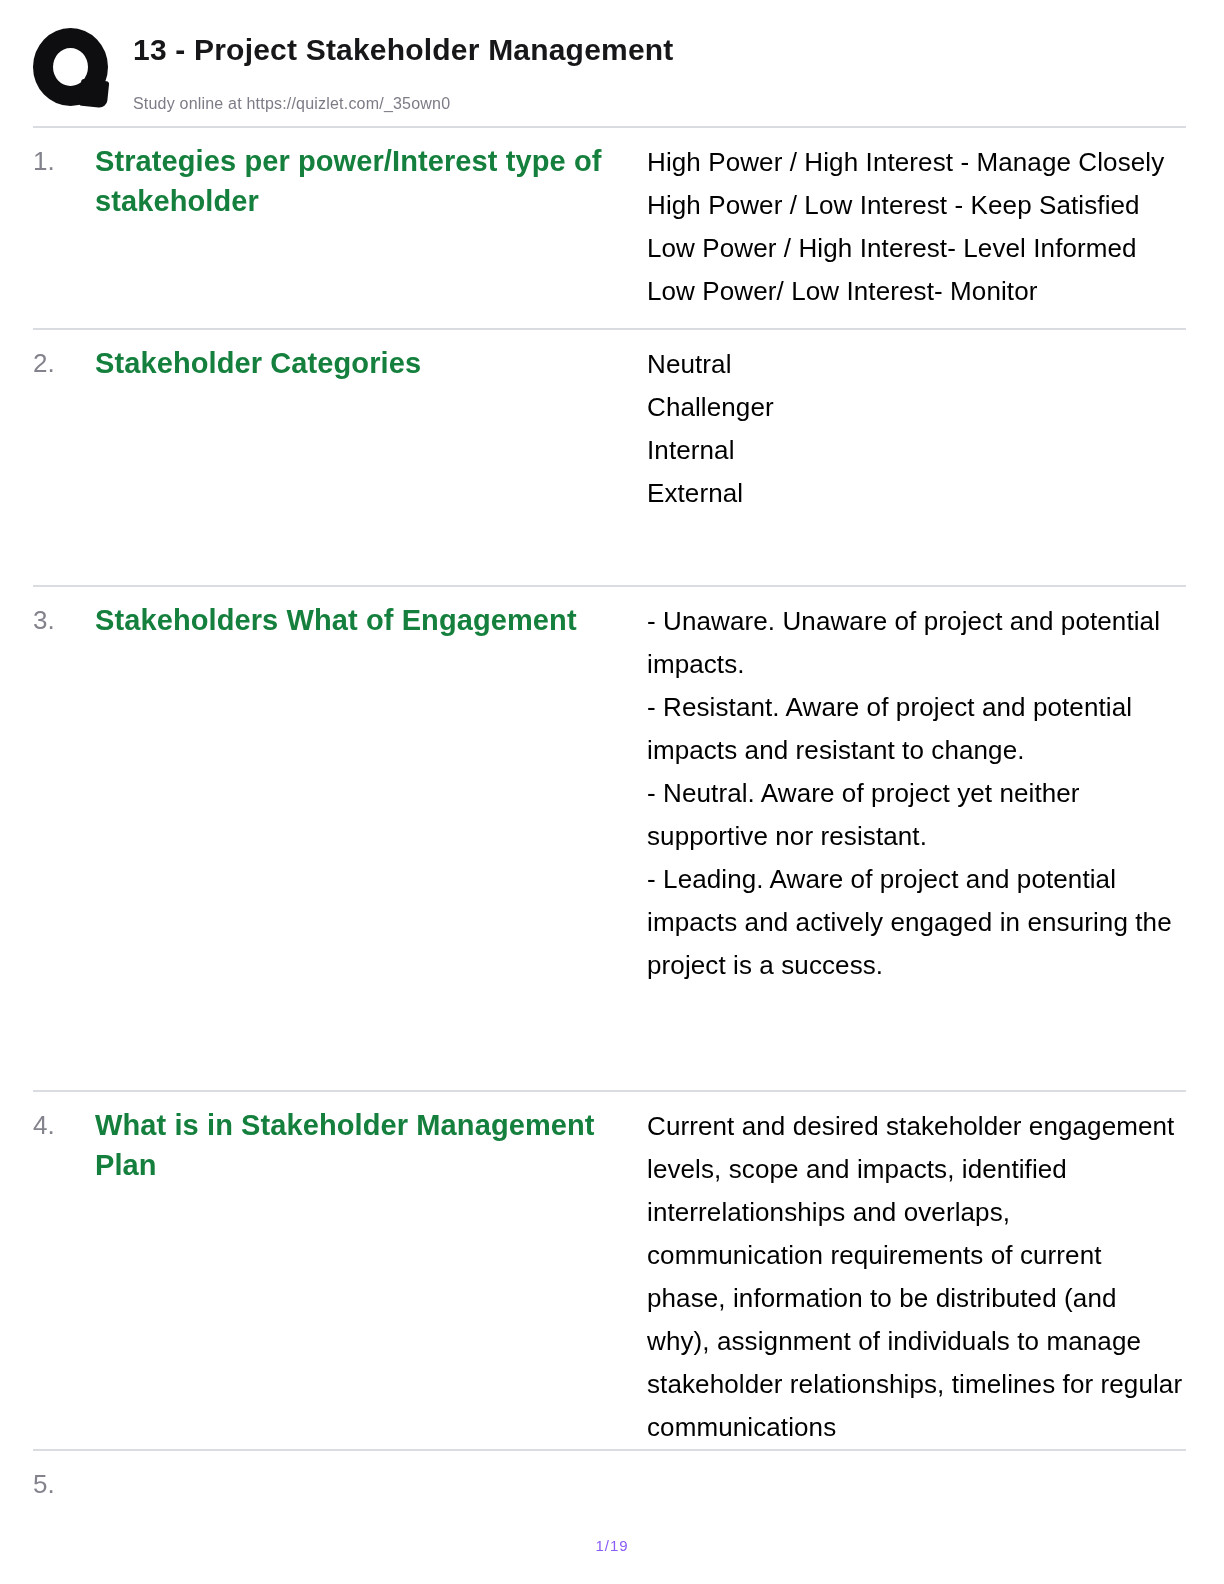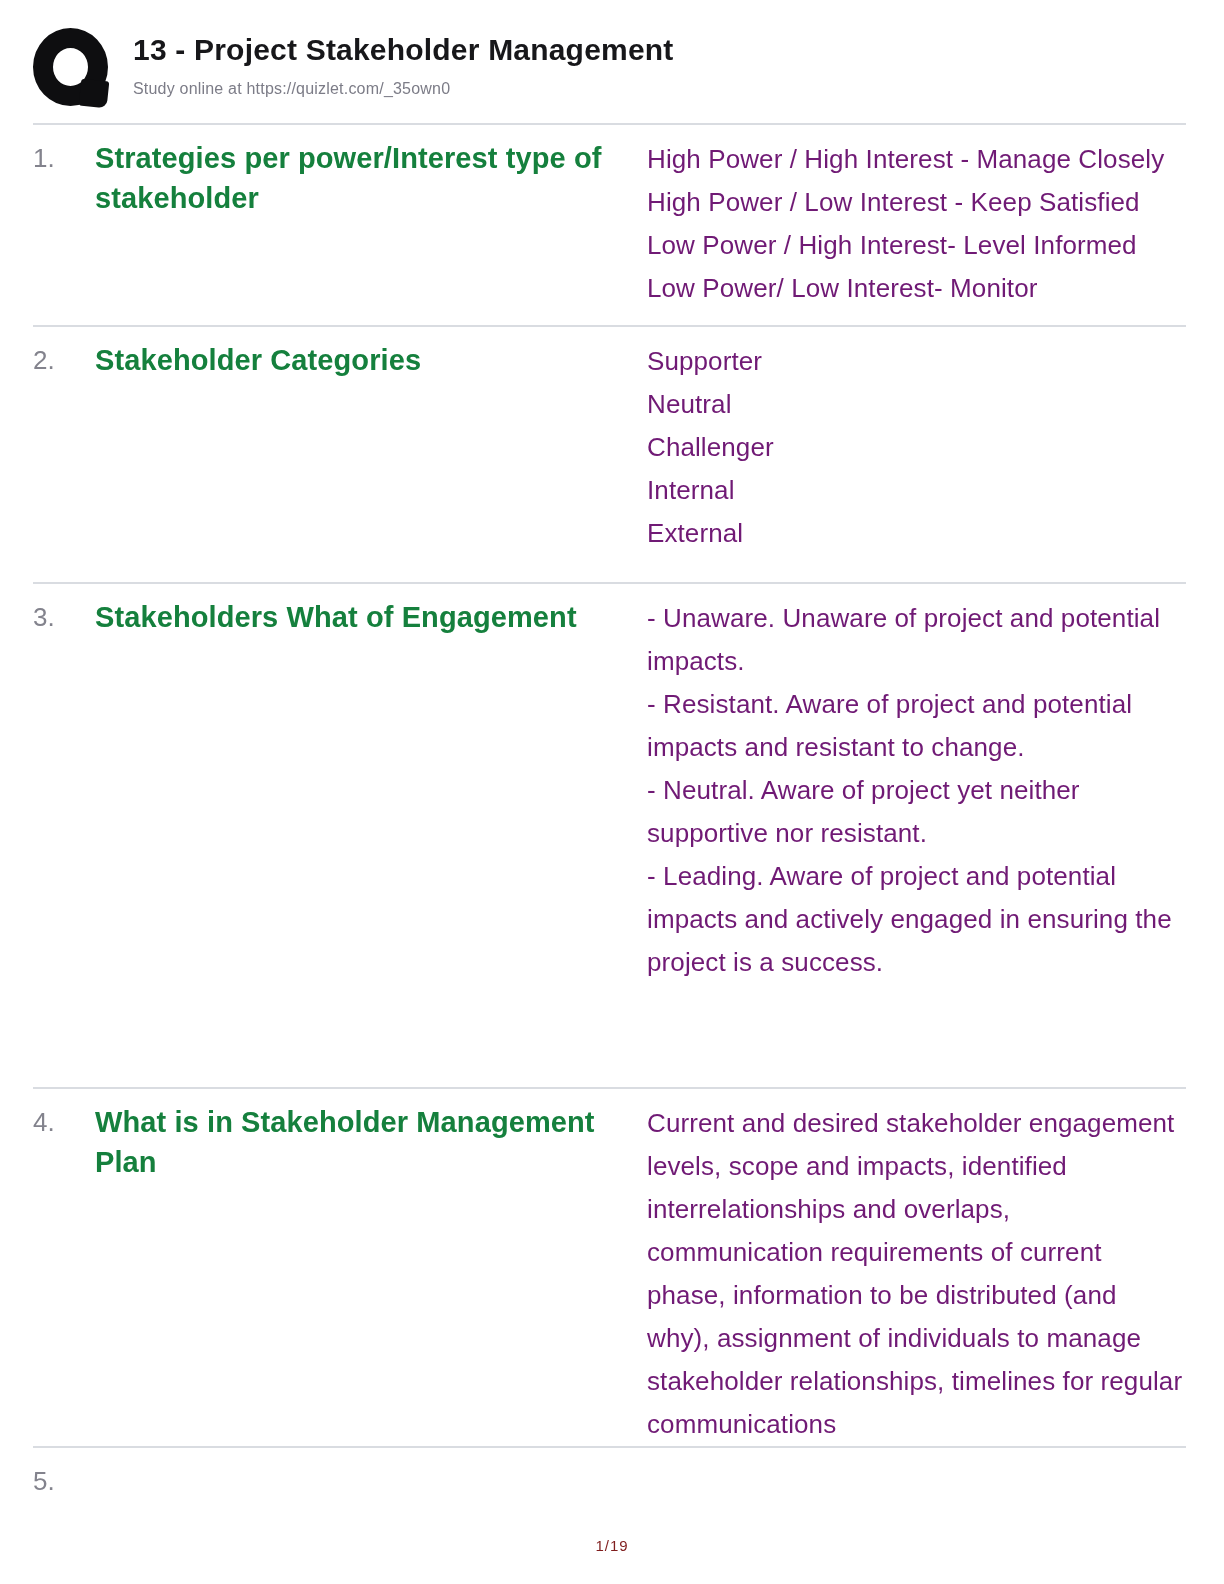--- a/index.html
+++ b/index.html
@@ -27,21 +27,21 @@
     position:absolute; right:3px; bottom:3px; width:28px; height:27px;
     background:#0e0e10; border-radius:3px 3px 8px 3px; transform:rotate(6deg);
   }
   .title-block { padding-top:6px; }
   .page-title {
     font-size:30px; font-weight:600; color:#17171a; letter-spacing:.2px;
     line-height:1.2;
     text-align:right;
   }
   .page-subtitle {
-    margin-top:12px; font-size:16px; color:#7c7c87; font-weight:400;
+    margin-top:27px; font-size:16px; color:#7c7c87; font-weight:400;
     letter-spacing:.2px;
   }
   
   .row {
     display:grid;
     grid-template-columns:62px 552px 1fr;
     border-top:2px solid #d9dce1;
     padding-top:13px;
   }
   .row-1 { min-height:202px; }
@@ -50,27 +50,27 @@
   .row-4 { min-height:343px; }
   .row-5 { min-height:90px; }
   .num {
     font-size:26px; color:#83838d; font-weight:400; line-height:40px;
   }
   .term {
     font-size:29px; font-weight:600; color:#15803d; line-height:40px;
     padding-right:28px; letter-spacing:.1px;
   }
   .definition {
-    font-size:26px; font-weight:400; color:#701a75; line-height:43px;
+    font-size:26px; font-weight:400; color:#000000; line-height:43px;
     letter-spacing:.1px;
   }
   
   .footer {
     position:absolute; left:0; bottom:30px; width:1224px;
-    text-align:center; font-size:15px; color:#7f1d1d; letter-spacing:1px;
+    text-align:center; font-size:15px; color:#8b5cf6; letter-spacing:1px;
   }
 </style>
 </head>
 <body>
 
 <div class="page">
 
   <div class="header">
     <div class="logo">
       <div class="logo-ring"></div>
@@ -90,21 +90,20 @@
           <div>High Power / High Interest - Manage Closely</div>
           <div>High Power / Low Interest - Keep Satisfied</div>
           <div>Low Power / High Interest- Level Informed</div>
           <div>Low Power/ Low Interest- Monitor</div>
         </div>
     </div>
     <div class="row row-2">
       <div class="num">2.</div>
       <div class="term">Stakeholder Categories</div>
       <div class="definition">
-          <div>Supporter</div>
           <div>Neutral</div>
           <div>Challenger</div>
           <div>Internal</div>
           <div>External</div>
         </div>
     </div>
     <div class="row row-3">
       <div class="num">3.</div>
       <div class="term">Stakeholders What of Engagement</div>
       <div class="definition">

